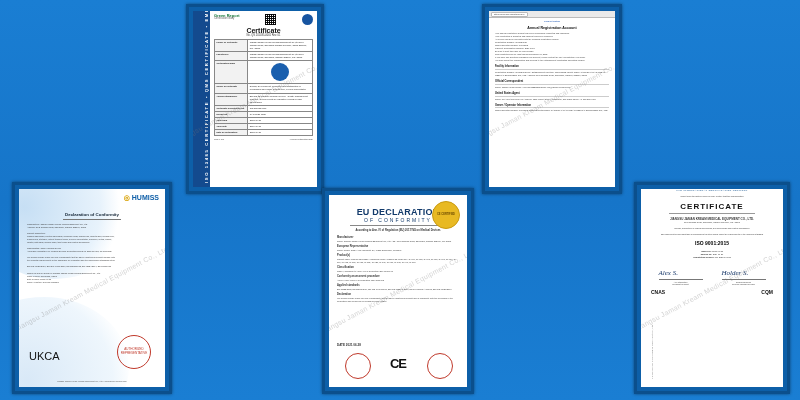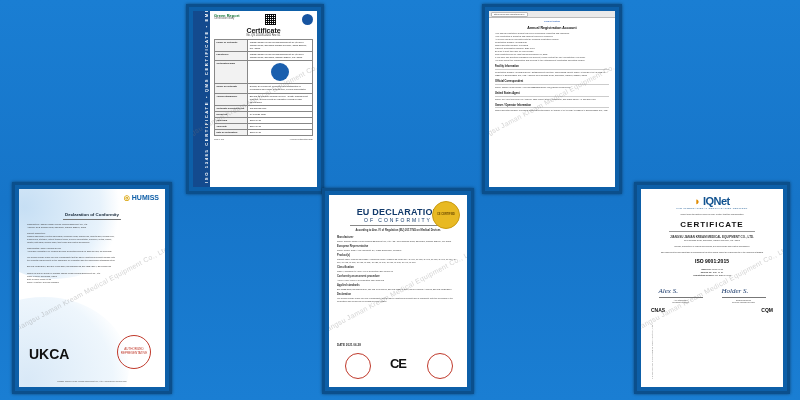--- a/index.html
+++ b/index.html
@@ -94,21 +94,21 @@
     position: absolute; left: -60px; bottom: -50px; width: 170px; height: 140px;
     border-radius: 50%;
     background: radial-gradient(circle at 40% 60%, #cfe3f5 0%, #eaf4fc 65%, #ffffff 80%);
     opacity: .8;
   }
   .c2-logo { position: absolute; right: 6px; top: 5px; font-size: 7px; color: #0f5fa8; font-weight: bold; }
   .c2-logo i { font-style: normal; color: #d8a000; }
   .c2-title { position: absolute; left: 0; right: 0; top: 23px; text-align: center; font-size: 4.4px; font-weight: bold; color: #123; }
   .c2-rule { position: absolute; left: 30%; right: 30%; top: 30px; height: .4px; background: #777; }
   .c2-body { position: absolute; left: 8px; right: 8px; top: 34px; }
-  .c2-ukca { position: absolute; left: 10px; bottom: 26px; font-size: 14px; font-weight: bold; color: #111; line-height: .95; }
+  .c2-ukca { position: absolute; left: 10px; bottom: 26px; font-size: 11px; font-weight: normal; color: #111; line-height: .95; }
   .c2-stamp {
     position: absolute; right: 14px; bottom: 18px; width: 34px; height: 34px;
     border-radius: 50%; border: 1.2px solid #c0392b; color: #c0392b;
     display: flex; align-items: center; justify-content: center;
     font-size: 3px; text-align: center; line-height: 1.2;
   }
   .c2-foot { position: absolute; left: 8px; right: 8px; bottom: 5px; font-size: 2px; color: #555; text-align: center; }
 
   
   #cert3 { left: 322px; top: 188px; width: 152px; height: 206px; }
@@ -368,24 +368,20 @@
           <span>Jiangsu Jaman Kream Medical Equipment Co., Ltd</span>
         </div>
     </div>
   </div>
 
   <div class="cert" id="cert5">
     <div class="inner">
       <div class="c5-side">
         <span>Jiangsu Jaman Kream Medical Equipment Co., Ltd</span>
       </div>
-      <div class="c5-logo">
-        <em>◗</em>
-        <span>IQNet</span>
-      </div>
       <div class="c5-tagline">THE INTERNATIONAL CERTIFICATION NETWORK</div>
       <div class="c5-sub tiny">IQNet and its partner CQM hereby certify that the organization</div>
       <div class="c5-title">CERTIFICATE</div>
       <div class="c5-rule"></div>
       <div class="c5-body tiny">
         <span class="line" style="font-weight:bold;font-size:3px">JIANGSU JAMAN KREAM MEDICAL EQUIPMENT CO., LTD.</span>
         <span class="line">No.8 Jinshan Road, Zhenjiang, Jiangsu Province, P.R. China</span>
         <br>
         <span class="line">Design, production of manual wheelchair, bus wheelchair and related accessories</span>
         <br>

